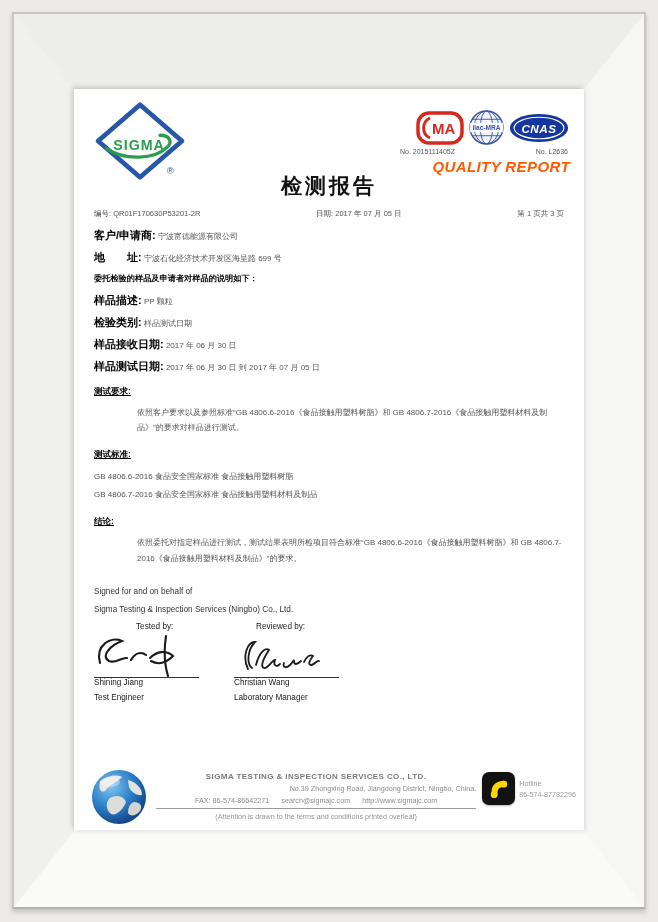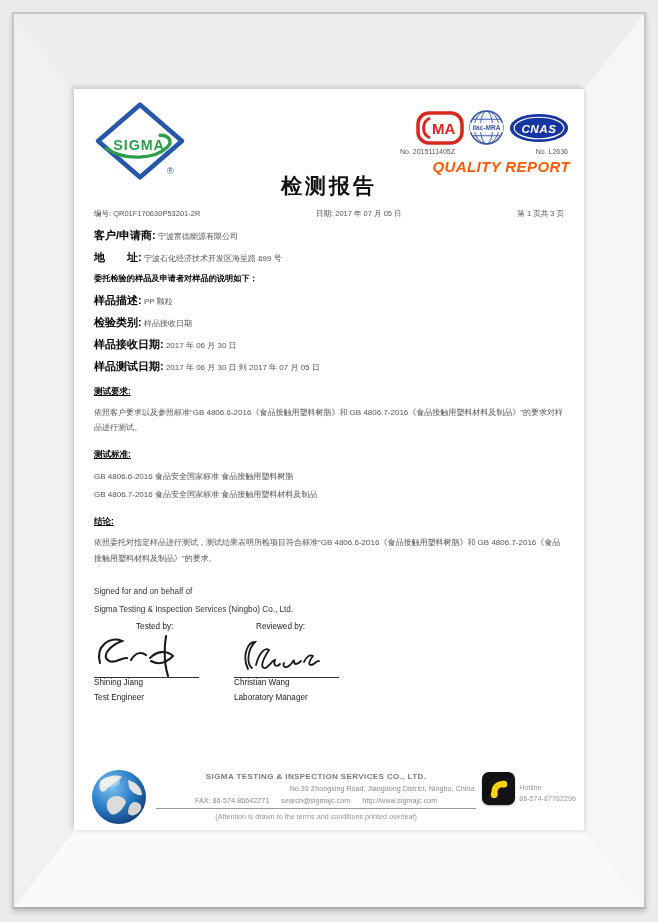--- a/index.html
+++ b/index.html
@@ -43,21 +43,21 @@
   .meta-row b{color:#444;font-weight:normal;}
 
   .body-block{margin:10px 20px 0 20px;}
   .field{margin:0 0 9.5px 0;line-height:1.15;}
   .field .lbl{font-weight:bold;color:#000;font-size:11px;}
   .field .val{color:#555;}
   .note-line{font-weight:bold;color:#000;font-size:8.2px;margin:0 0 9.5px 0;}
 
   .section{margin-top:13px;}
   .section .hd{font-weight:bold;color:#000;font-size:8.5px;text-decoration:underline;margin-bottom:7px;}
-  .section .tx{color:#555;line-height:1.95;}
+  .section .tx{color:#555;line-height:1.95;margin-left:43px;}
   .section .ln{color:#555;line-height:2.2;}
 
   .further{ text-align:center;font-size:7.5px;color:#333;margin-top:104px;letter-spacing:.2px;}
 
   .signed{margin:17px 20px 0 20px;line-height:2.1;color:#333;font-size:8.2px;}
 
   .sign-cols{display:flex;margin:4px 20px 0 20px;}
   .sig-col{width:140px;}
   .sig-col .by{color:#222;font-size:8.2px;}
   .sig-col .by.t1{padding-left:42px;}
@@ -70,21 +70,21 @@
   
   .footer{position:absolute;left:16px;right:8px;bottom:4px;display:flex;align-items:flex-start;}
   .globe{margin-top:2px;}
   .f-center{flex:1;text-align:center;margin:6px 6px 0 8px;color:#8c8c8c;}
   .f-company{font-size:8px;font-weight:bold;color:#7b7b7b;letter-spacing:.4px;}
   .f-addr{font-size:7.2px;margin-top:3px;text-align:right;}
   .f-faxrow{font-size:7.2px;margin-top:3px;padding-bottom:3px;border-bottom:1px solid #9a9a9a;}
   .f-faxrow .link{}
   .f-faxrow span{margin:0 5px;}
   .f-attn{font-size:7.2px;margin-top:3px;color:#949494;}
-  .f-hot{display:flex;align-items:flex-end;margin-top:6px;}
+  .f-hot{display:flex;align-items:center;margin-top:6px;}
   .phone-icon{width:33px;height:33px;background:#121212;border-radius:7px;display:flex;align-items:center;justify-content:center;box-shadow:0 1px 2px rgba(0,0,0,.3);}
   .hot-text{font-size:7.2px;color:#9a9a9a;margin-left:4px;line-height:1.5;margin-top:2px;}
 </style>
 </head>
 <body>
 
 <div>
   <div class="frame-edge"></div>
   <div class="bevel"></div>
 </div>
@@ -148,21 +148,21 @@
         <span class="lbl">地　　址:</span>
         <span class="val">宁波石化经济技术开发区海呈路 699 号</span>
       </div>
       <div class="note-line">委托检验的样品及申请者对样品的说明如下：</div>
       <div class="field">
         <span class="lbl">样品描述:</span>
         <span class="val">PP 颗粒</span>
       </div>
       <div class="field">
         <span class="lbl">检验类别:</span>
-        <span class="val">样品接收日期</span>
+        <span class="val">样品测试日期</span>
       </div>
       <div class="field">
         <span class="lbl">样品接收日期:</span>
         <span class="val">2017 年 06 月 30 日</span>
       </div>
       <div class="field">
         <span class="lbl">样品测试日期:</span>
         <span class="val">2017 年 06 月 30 日  到 2017 年 07 月 05 日</span>
       </div>
 

